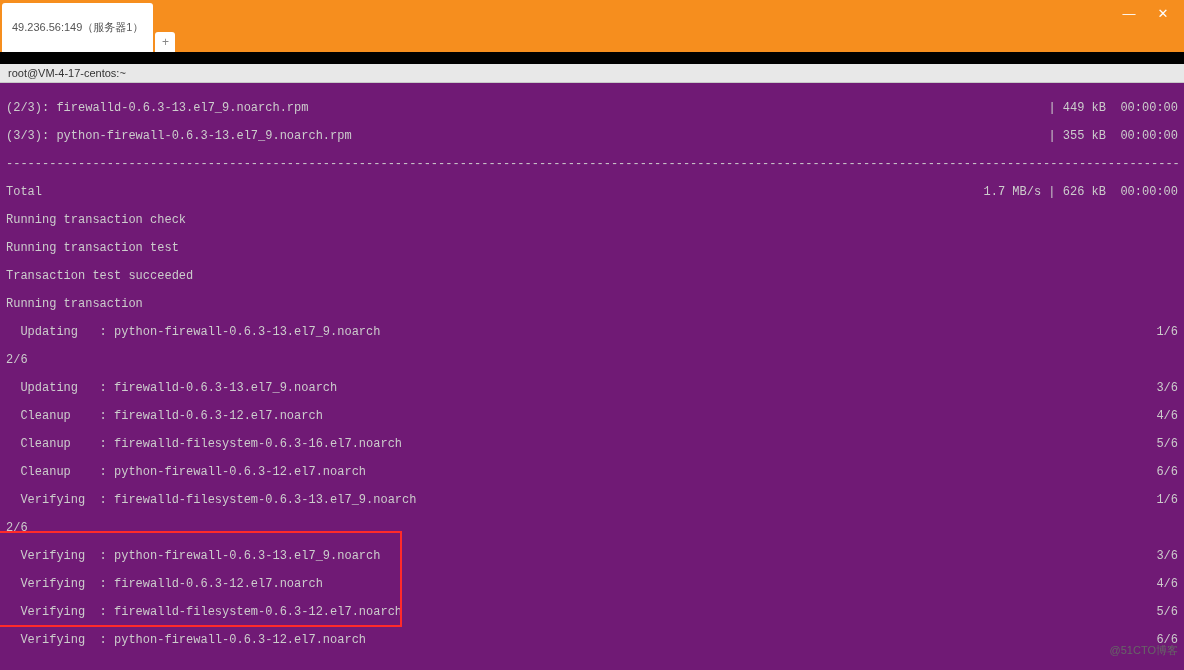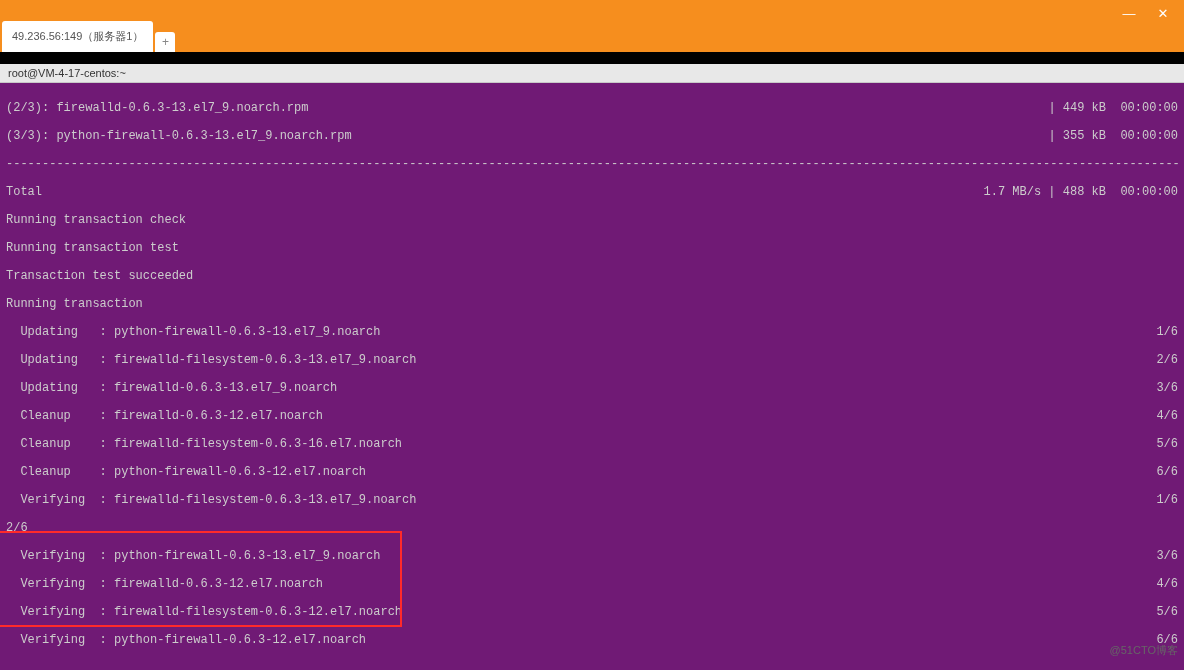--- a/index.html
+++ b/index.html
@@ -1,20 +1,20 @@
 <!DOCTYPE html>
 <html><head>
 <meta charset="utf-8">
 <style>
 * { margin:0; padding:0; box-sizing:border-box; }
 body { width:1184px; height:670px; font-family:"Microsoft YaHei",Arial,sans-serif; background:#000; overflow:hidden; position:relative; }
 .titlebar { height:26px; background:#f68e1e; display:flex; align-items:center; justify-content:flex-end; padding:0 4px; }
 .titlebar .ctrl { width:34px; height:20px; display:flex; align-items:center; justify-content:center; color:#fff; font-size:13px; }
 .tabstrip { height:26px; background:#f68e1e; display:flex; align-items:flex-end; padding-left:2px; }
-.tab { background:#fff; color:#555; font-size:11px; padding:8px 10px; border-top-left-radius:3px; border-top-right-radius:3px; margin-right:1px; display:flex; align-items:center; gap:6px; }
+.tab { background:#fff; color:#555; font-size:11px; padding:17px 10px; border-top-left-radius:3px; border-top-right-radius:3px; margin-right:1px; display:flex; align-items:center; gap:6px; }
 .tab-add { width:20px; text-align:center; color:#888; background:#fff; border-top-left-radius:3px; border-top-right-radius:3px; padding:3px 6px; margin-left:1px; font-size:12px; }
 .breadcrumb { background:#e8e8e8; color:#333; font-size:11px; padding:3px 8px; border-bottom:1px solid #c8c8c8;margin-top:12px; }
 .terminal { font-family:"Consolas","Courier New",monospace; font-size:12px; line-height:14px; background:#701a75; color:#ccc; padding:4px 6px; white-space:pre; height:calc(100% - 73px); overflow:hidden; position:relative; }
 .row { display:flex; justify-content:space-between; }
 .sepline { color:#ccc; overflow:hidden; }
 .redbox { position:absolute; border:2px solid #ff2a2a; pointer-events:none; }
 .watermark { position:absolute; right:6px; bottom:12px; color:#666; font-size:11px; font-family:Arial,sans-serif; }
 </style>
 </head>
 <body>
@@ -30,27 +30,27 @@
   </div>
   <div class="tab-add">+</div>
 </div>
 
 <div class="breadcrumb">root@VM-4-17-centos:~</div>
 
 <div class="terminal">
 <div class="row"><span>(2/3): firewalld-0.6.3-13.el7_9.noarch.rpm</span><span>| 449 kB  00:00:00</span></div>
 <div class="row"><span>(3/3): python-firewall-0.6.3-13.el7_9.noarch.rpm</span><span>| 355 kB  00:00:00</span></div>
 <div class="sepline">-----------------------------------------------------------------------------------------------------------------------------------------------------------------------------------</div>
-<div class="row"><span>Total</span><span>1.7 MB/s | 488 kB  00:00:00</span></div>
+<div class="row"><span>Total</span><span>1.7 MB/s | 626 kB  00:00:00</span></div>
 <div>Running transaction check</div>
 <div>Running transaction test</div>
 <div>Transaction test succeeded</div>
 <div>Running transaction</div>
 <div class="row"><span>  Updating   : python-firewall-0.6.3-13.el7_9.noarch</span><span>1/6</span></div>
-<div class="row"><span>  Updating   : firewalld-filesystem-0.6.3-13.el7_9.noarch</span><span>2/6</span></div>
+<div class="row"><span>2/6</span></div>
 <div class="row"><span>  Updating   : firewalld-0.6.3-13.el7_9.noarch</span><span>3/6</span></div>
 <div class="row"><span>  Cleanup    : firewalld-0.6.3-12.el7.noarch</span><span>4/6</span></div>
 <div class="row"><span>  Cleanup    : firewalld-filesystem-0.6.3-16.el7.noarch</span><span>5/6</span></div>
 <div class="row"><span>  Cleanup    : python-firewall-0.6.3-12.el7.noarch</span><span>6/6</span></div>
 <div class="row"><span>  Verifying  : firewalld-filesystem-0.6.3-13.el7_9.noarch</span><span>1/6</span></div>
 <div class="row"><span>2/6</span></div>
 <div class="row"><span>  Verifying  : python-firewall-0.6.3-13.el7_9.noarch</span><span>3/6</span></div>
 <div class="row"><span>  Verifying  : firewalld-0.6.3-12.el7.noarch</span><span>4/6</span></div>
 <div class="row"><span>  Verifying  : firewalld-filesystem-0.6.3-12.el7.noarch</span><span>5/6</span></div>
 <div class="row"><span>  Verifying  : python-firewall-0.6.3-12.el7.noarch</span><span>6/6</span></div>

